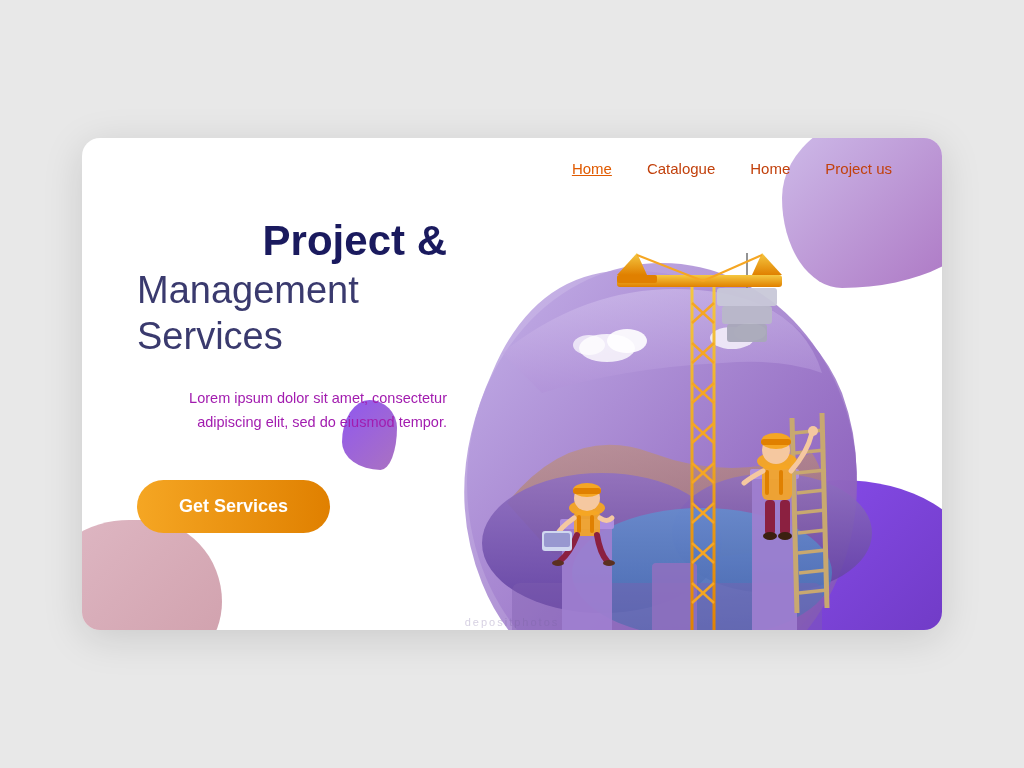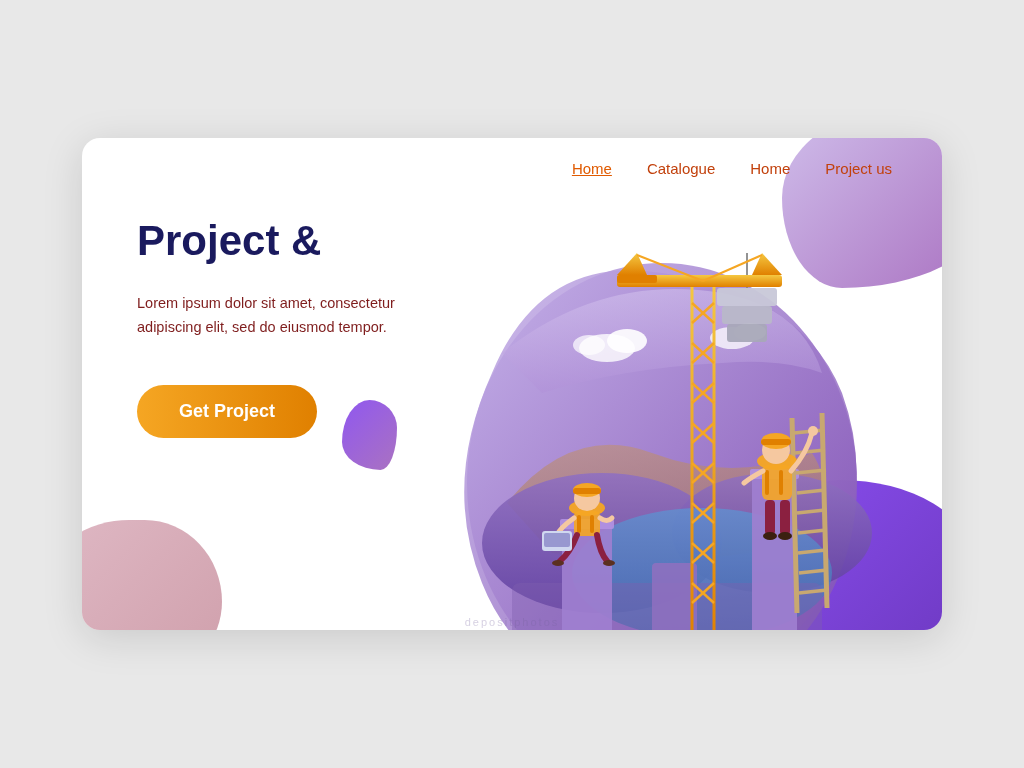--- a/index.html
+++ b/index.html
@@ -95,33 +95,35 @@
       top: 80px;
       left: 55px;
       width: 310px;
       z-index: 10;
     }
     .main-title-bold {
       font-size: 42px;
       font-weight: 900;
       color: #1a1a5e;
       line-height: 1.1;
+      text-align: right;
     }
     .main-title-light {
       font-size: 38px;
       font-weight: 400;
       color: #3a3a6e;
       line-height: 1.2;
       margin-top: 4px;
     }
     .description {
       font-size: 14.5px;
-      color: #7f1d1d;
+      color: #a21caf;
       line-height: 1.65;
       margin-top: 28px;
+      text-align: right;
     }
     .cta-button {
       margin-top: 45px;
       background: linear-gradient(90deg, #f5a623 0%, #e08000 100%);
       color: #fff;
       border: none;
       border-radius: 30px;
       padding: 16px 42px;
       font-size: 18px;
       font-weight: 700;
@@ -165,22 +167,26 @@
     <span class="nav-item active">Home</span>
     <span class="nav-item">Catalogue</span>
     <span class="nav-item">Home</span>
     <span class="nav-item">Project us</span>
   </nav>
 
   <div class="left-content">
     <div class="main-title-bold">
       <span>Project &amp;</span><br>
     </div>
+    <div class="main-title-light">
+      <span>Management</span><br>
+      <span>Services</span>
+    </div>
     <p class="description">Lorem ipsum dolor sit amet, consectetur adipiscing elit, sed do eiusmod tempor.</p>
-    <button class="cta-button">Get Project</button>
+    <button class="cta-button">Get Services</button>
   </div>
 
   <div class="illustration">
     <svg width="470" height="560" viewBox="0 0 470 560" xmlns="http://www.w3.org/2000/svg">
       <defs>
         <linearGradient id="bgGrad" x1="0%" y1="0%" x2="100%" y2="100%">
           <stop offset="0%" style="stop-color:#c4b0e8;stop-opacity:1"></stop>
           <stop offset="100%" style="stop-color:#7c4ab0;stop-opacity:1"></stop>
         </linearGradient>
         <linearGradient id="skyGrad" x1="0%" y1="0%" x2="0%" y2="100%">

